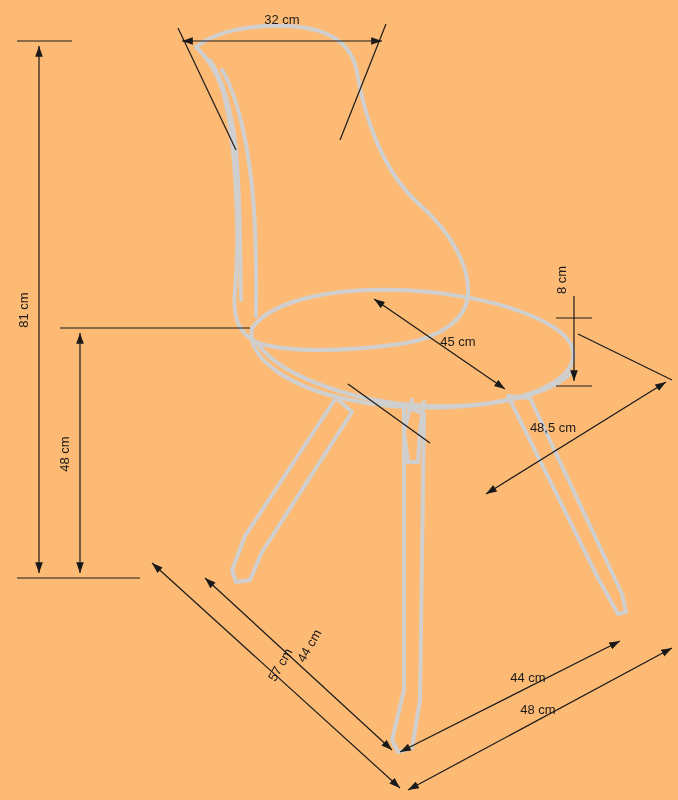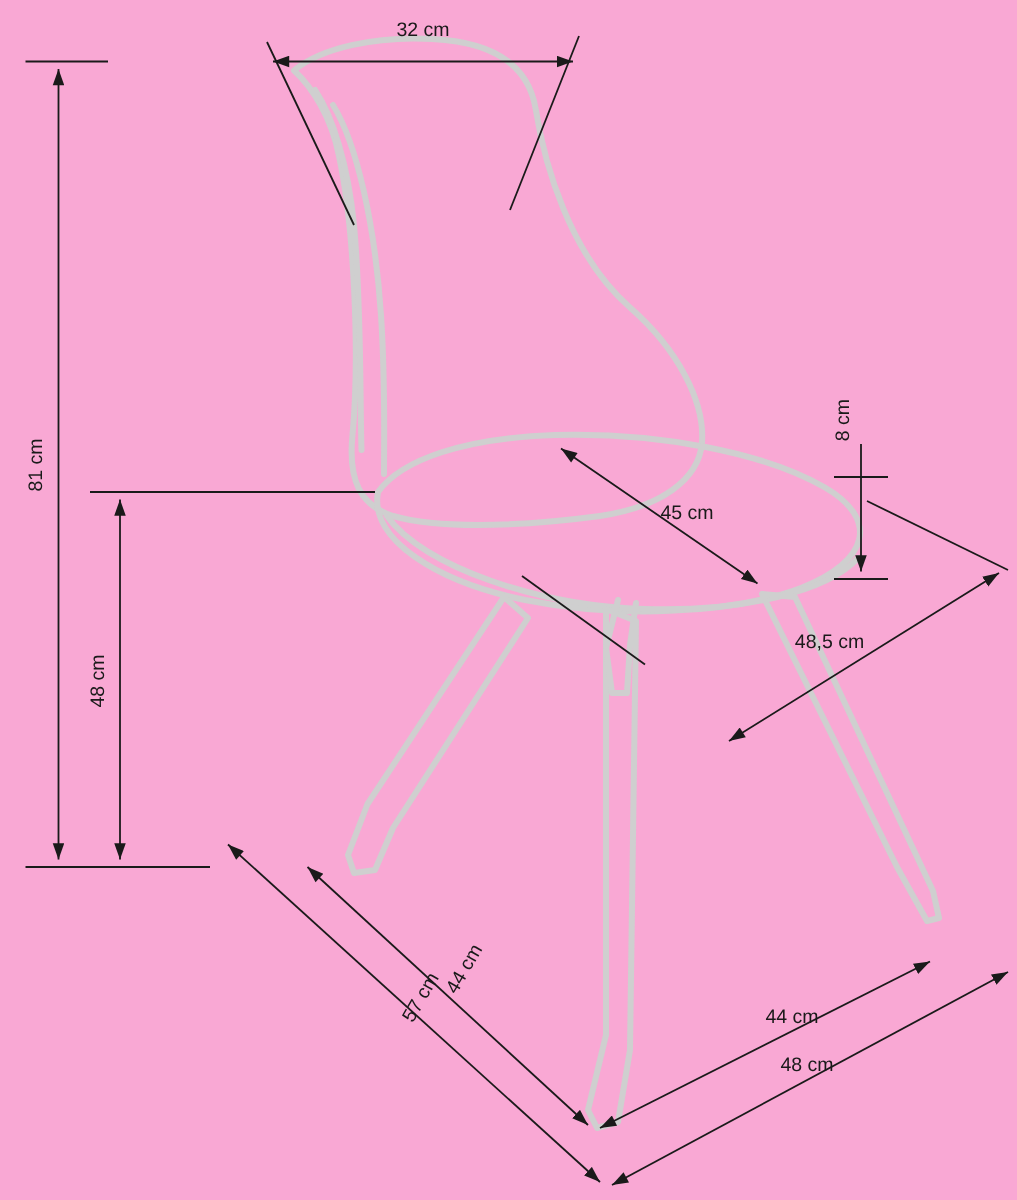--- a/index.html
+++ b/index.html
@@ -7,21 +7,21 @@
     padding: 0;
     background: #ffffff;
   }
   body {
     font-family: "Liberation Sans", sans-serif;
   }
   #stage {
     position: relative;
     width: 678px;
     height: 800px;
-    background: #f9a8d4;
+    background: #fdba74;
     overflow: hidden;
   }
   #diagram-svg {
     position: absolute;
     left: 0;
     top: 0;
     width: 678px;
     height: 800px;
   }
   .dim-label {

